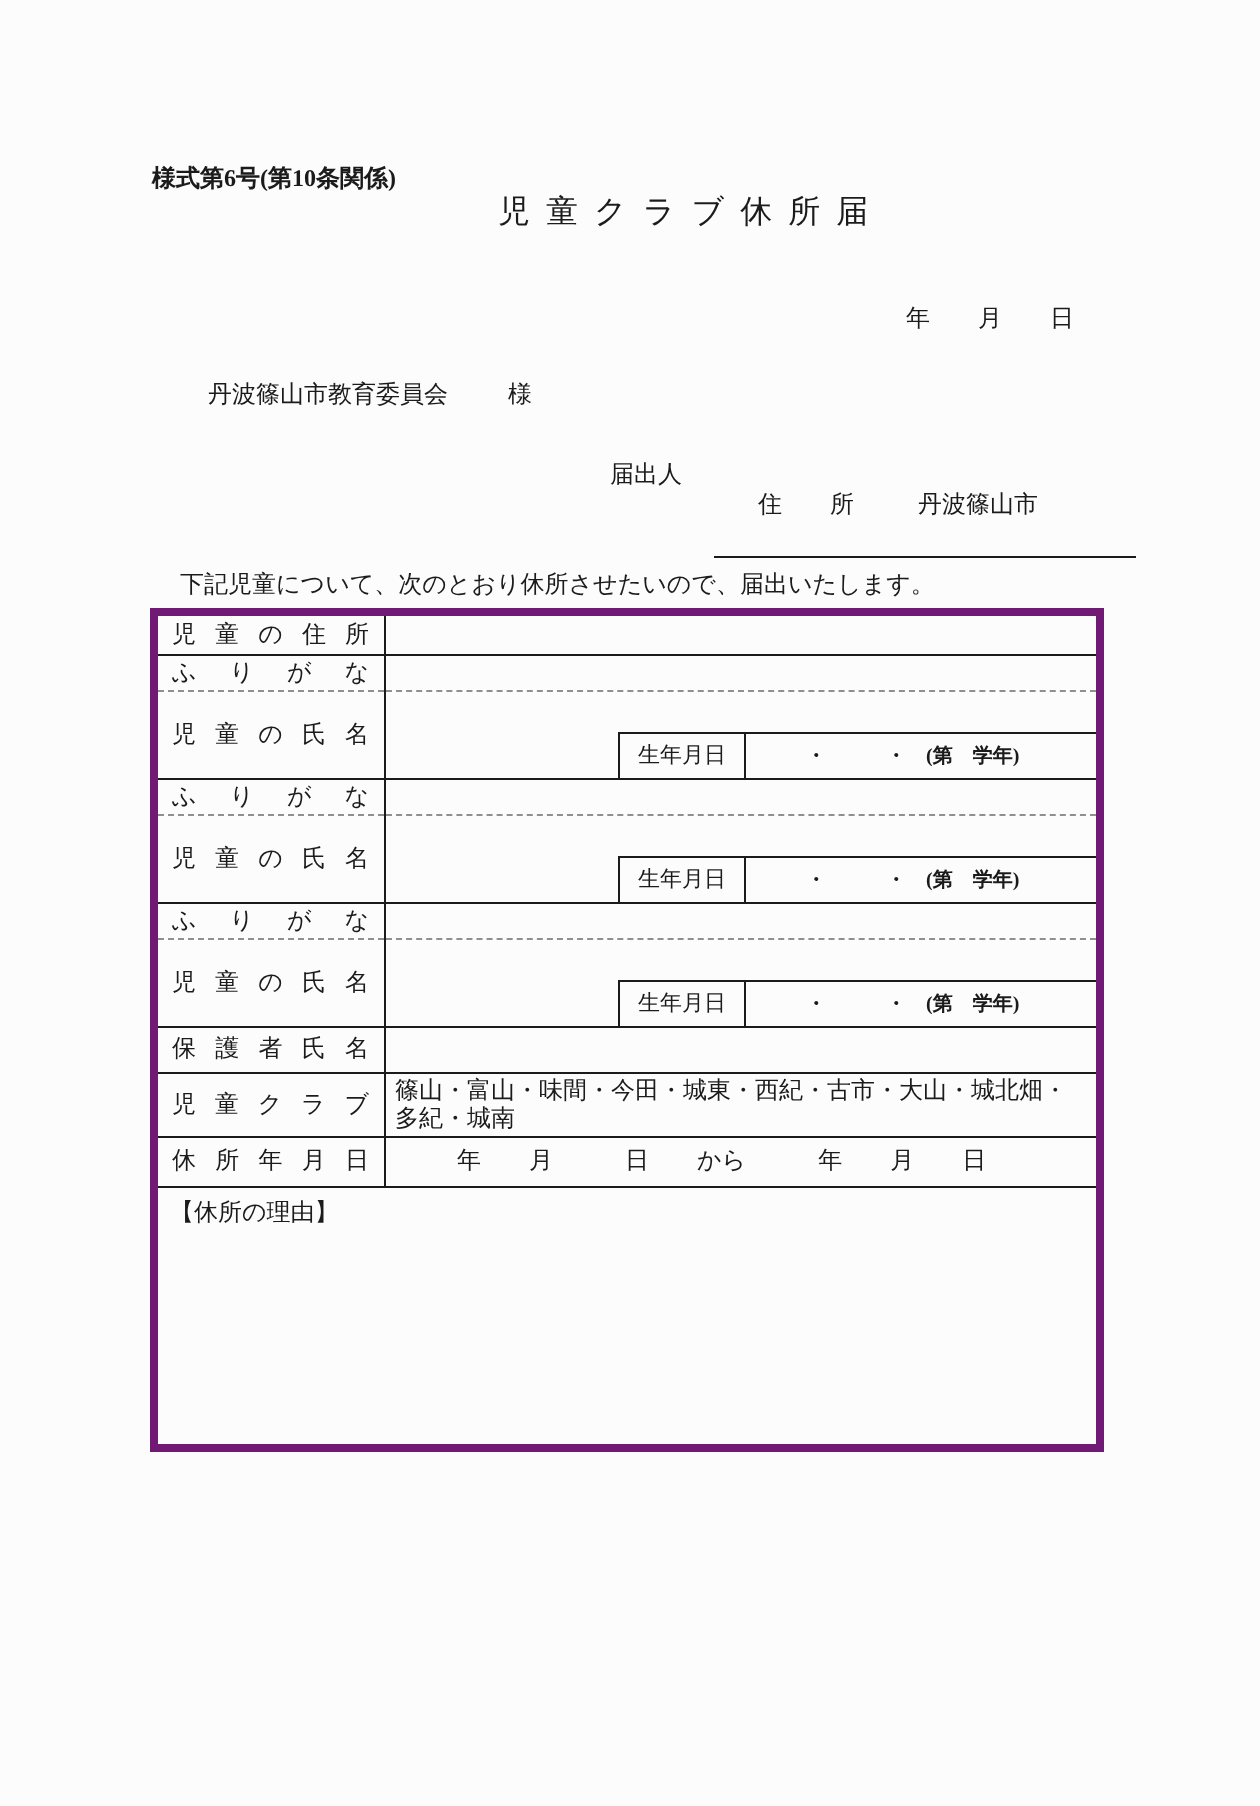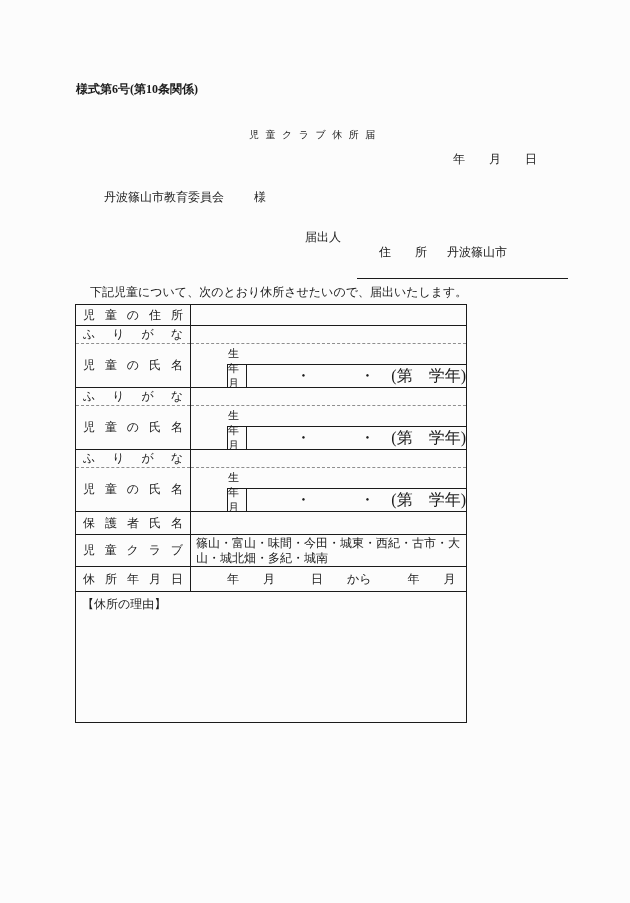--- a/index.html
+++ b/index.html
@@ -6,39 +6,39 @@
   body{
     width:630px;height:903px;
     background:#fcfcfc;
     font-family:"Liberation Serif","DejaVu Serif",serif;
     color:#1b1b1b;
     position:relative;
     overflow:hidden;
   }
   .abs{position:absolute;}
   .form-number{left:76px;top:81px;font-size:12px;font-weight:bold;}
-  .doc-title{left:249px;top:96px;font-size:10px;white-space:pre;letter-spacing:2px;margin-top:32px;}
+  .doc-title{left:249px;top:96px;font-size:16px;white-space:pre;letter-spacing:2px;}
   .date-line{left:453px;top:151px;font-size:12px;white-space:pre;}
   .addressee{left:104px;top:189px;font-size:12px;}
   .addressee .honorific{margin-left:27px;}
   .applicant{left:305px;top:228px;display:flex;font-size:12px;}
   .applicant-label{margin-right:16px;padding-top:1px;}
   .applicant-lines{display:flex;flex-direction:column;}
   .applicant-line{
     width:207px;border-bottom:1px solid #1b1b1b;
     white-space:pre;padding:1px 0 2px 4px;margin-bottom:3px;
   }
-  .applicant-line .field-value{margin-left:20px;}
+  .applicant-line .field-value{margin-left:32px;}
   .intro{left:90px;top:284px;font-size:12px;text-align:right;}
 
   table.form-table{
     position:absolute;left:75px;top:304px;
-    width:392px;table-layout:fixed;
+    width:477px;table-layout:fixed;
     border-collapse:collapse;
-    border:1px solid #701a75;
+    border:4px solid #701a75;
     font-size:12px;
   }
   .form-table td{border:1px solid #1b1b1b;overflow:hidden;}
   col.col-label{width:115px;}
   td.label{
     padding:0 7px;
     text-align:justify;text-align-last:justify;
   }
   td.value{padding:1px 5px;}
   tr.r-address{height:21px;}
@@ -55,21 +55,21 @@
     position:absolute;right:0;bottom:0;
     width:238px;height:22px;
     border-top:1px solid #1b1b1b;border-left:1px solid #1b1b1b;
     display:flex;align-items:stretch;margin-top:48px;
   }
   .birth-label{
     width:62px;border-right:1px solid #1b1b1b;
     display:flex;align-items:center;justify-content:center;
     font-size:11px;
   }
-  .birth-value{flex:1;display:flex;align-items:center;white-space:pre;font-size:16px;}
+  .birth-value{flex:1;display:flex;align-items:center;white-space:pre;font-size:10px;font-weight:bold;}
   td.club-cell{padding:1px 5px;line-height:14.5px;}
   td.period-cell{padding:0;white-space:pre;}
   td.reason-cell{vertical-align:top;padding:4px 6px;}
 </style>
 </head>
 <body>
 
 <div class="abs form-number">様式第6号(第10条関係)</div>
 <div class="abs doc-title">児 童 ク ラ ブ 休 所 届</div>
 <div class="abs date-line">年　　月　　日</div>

